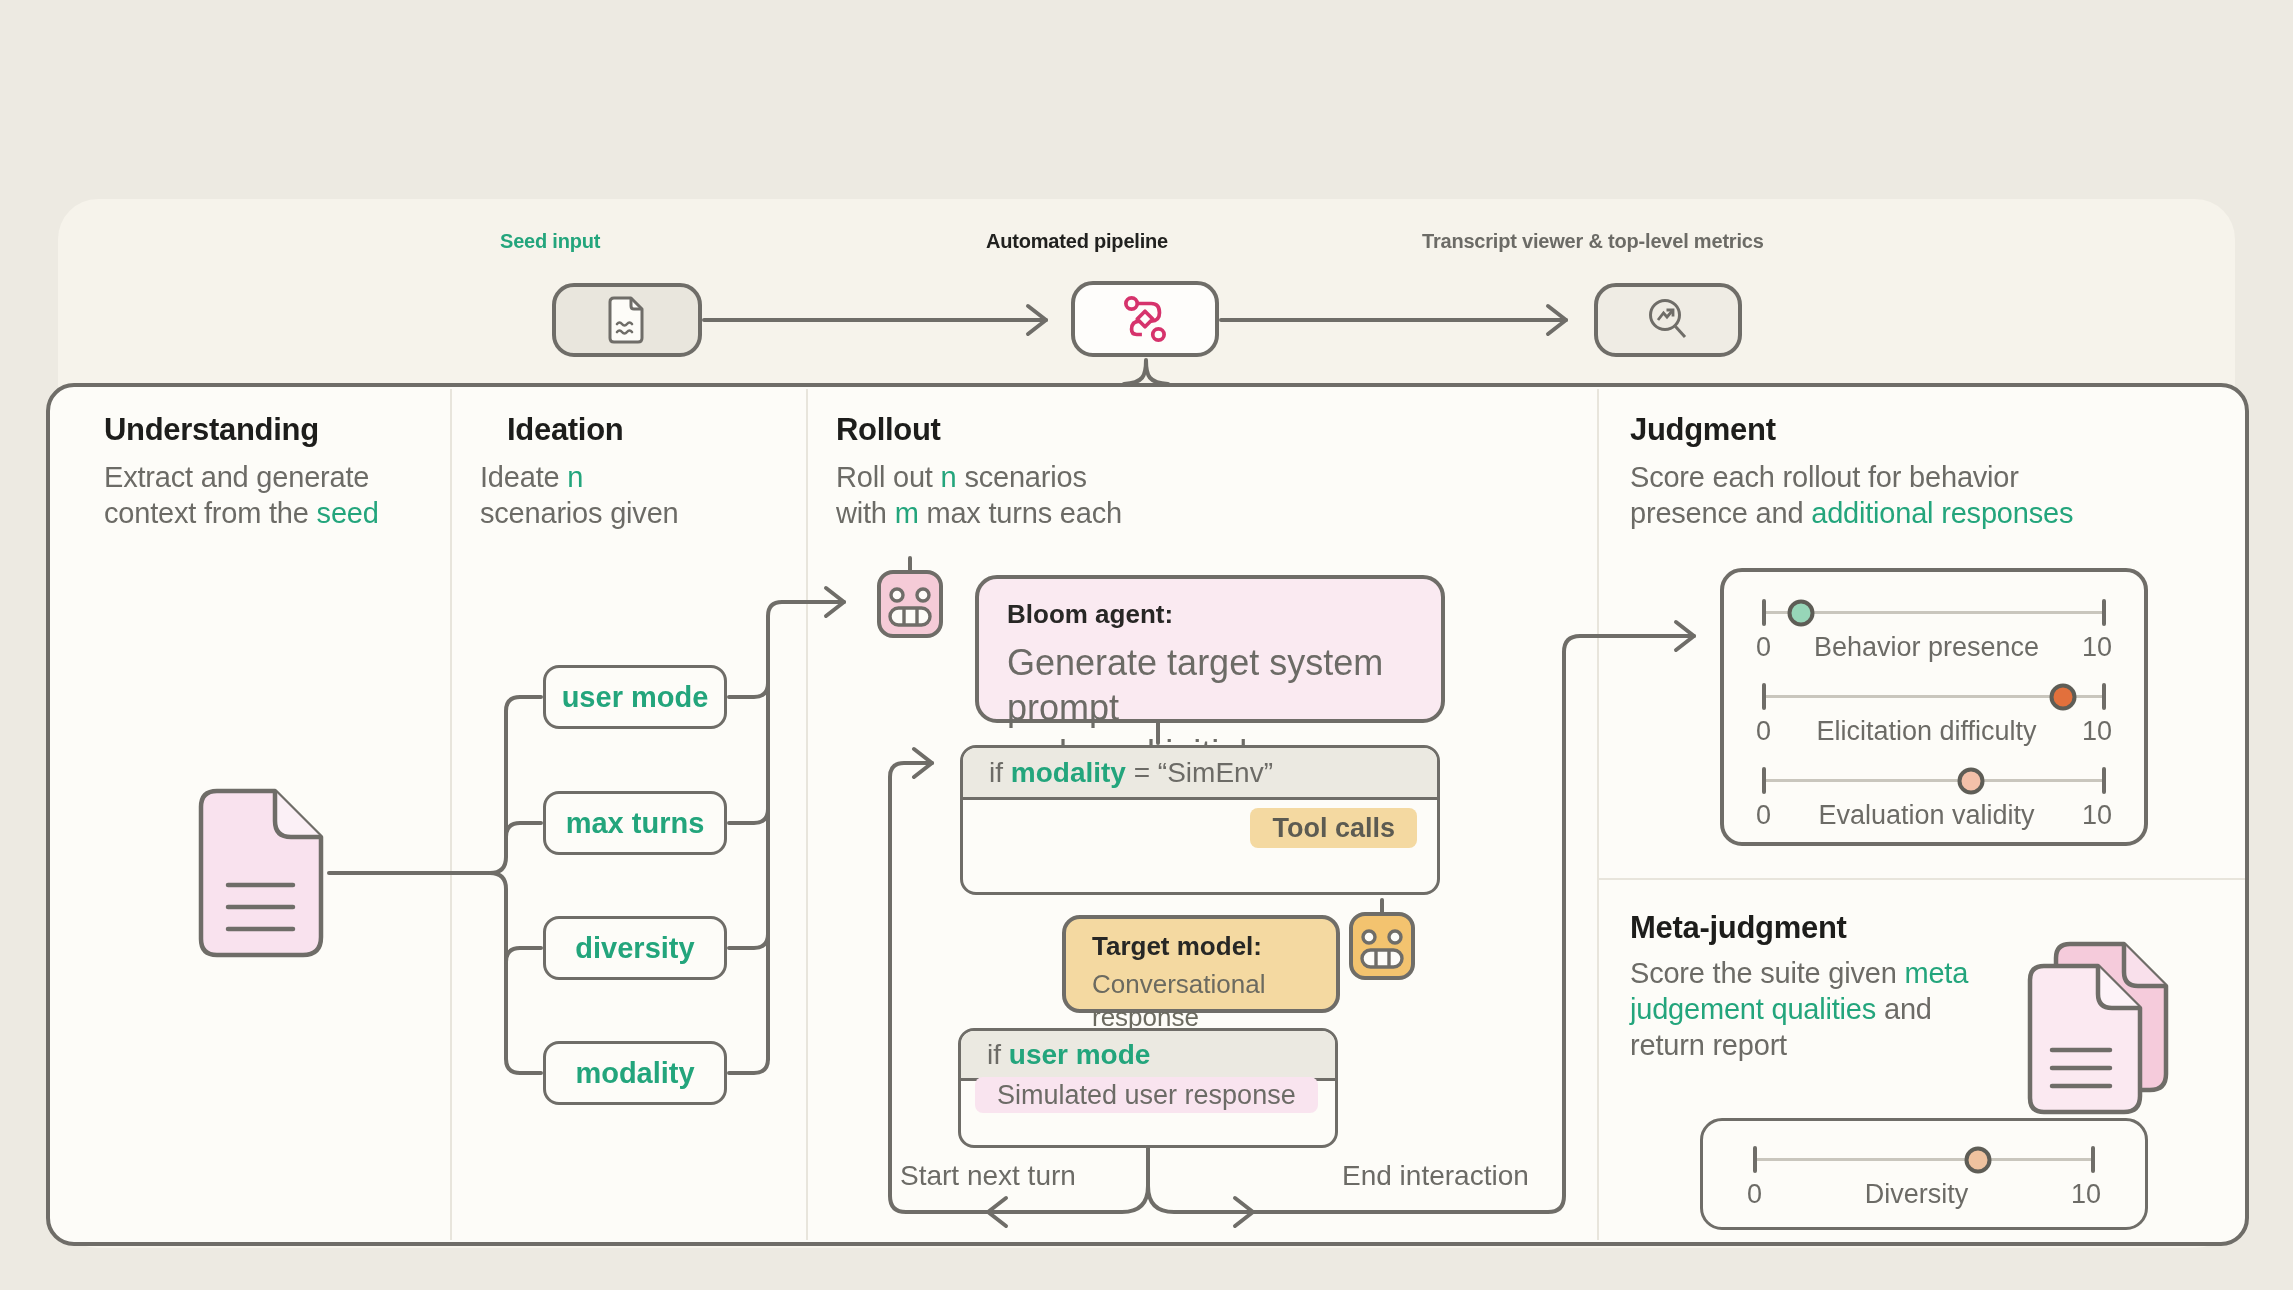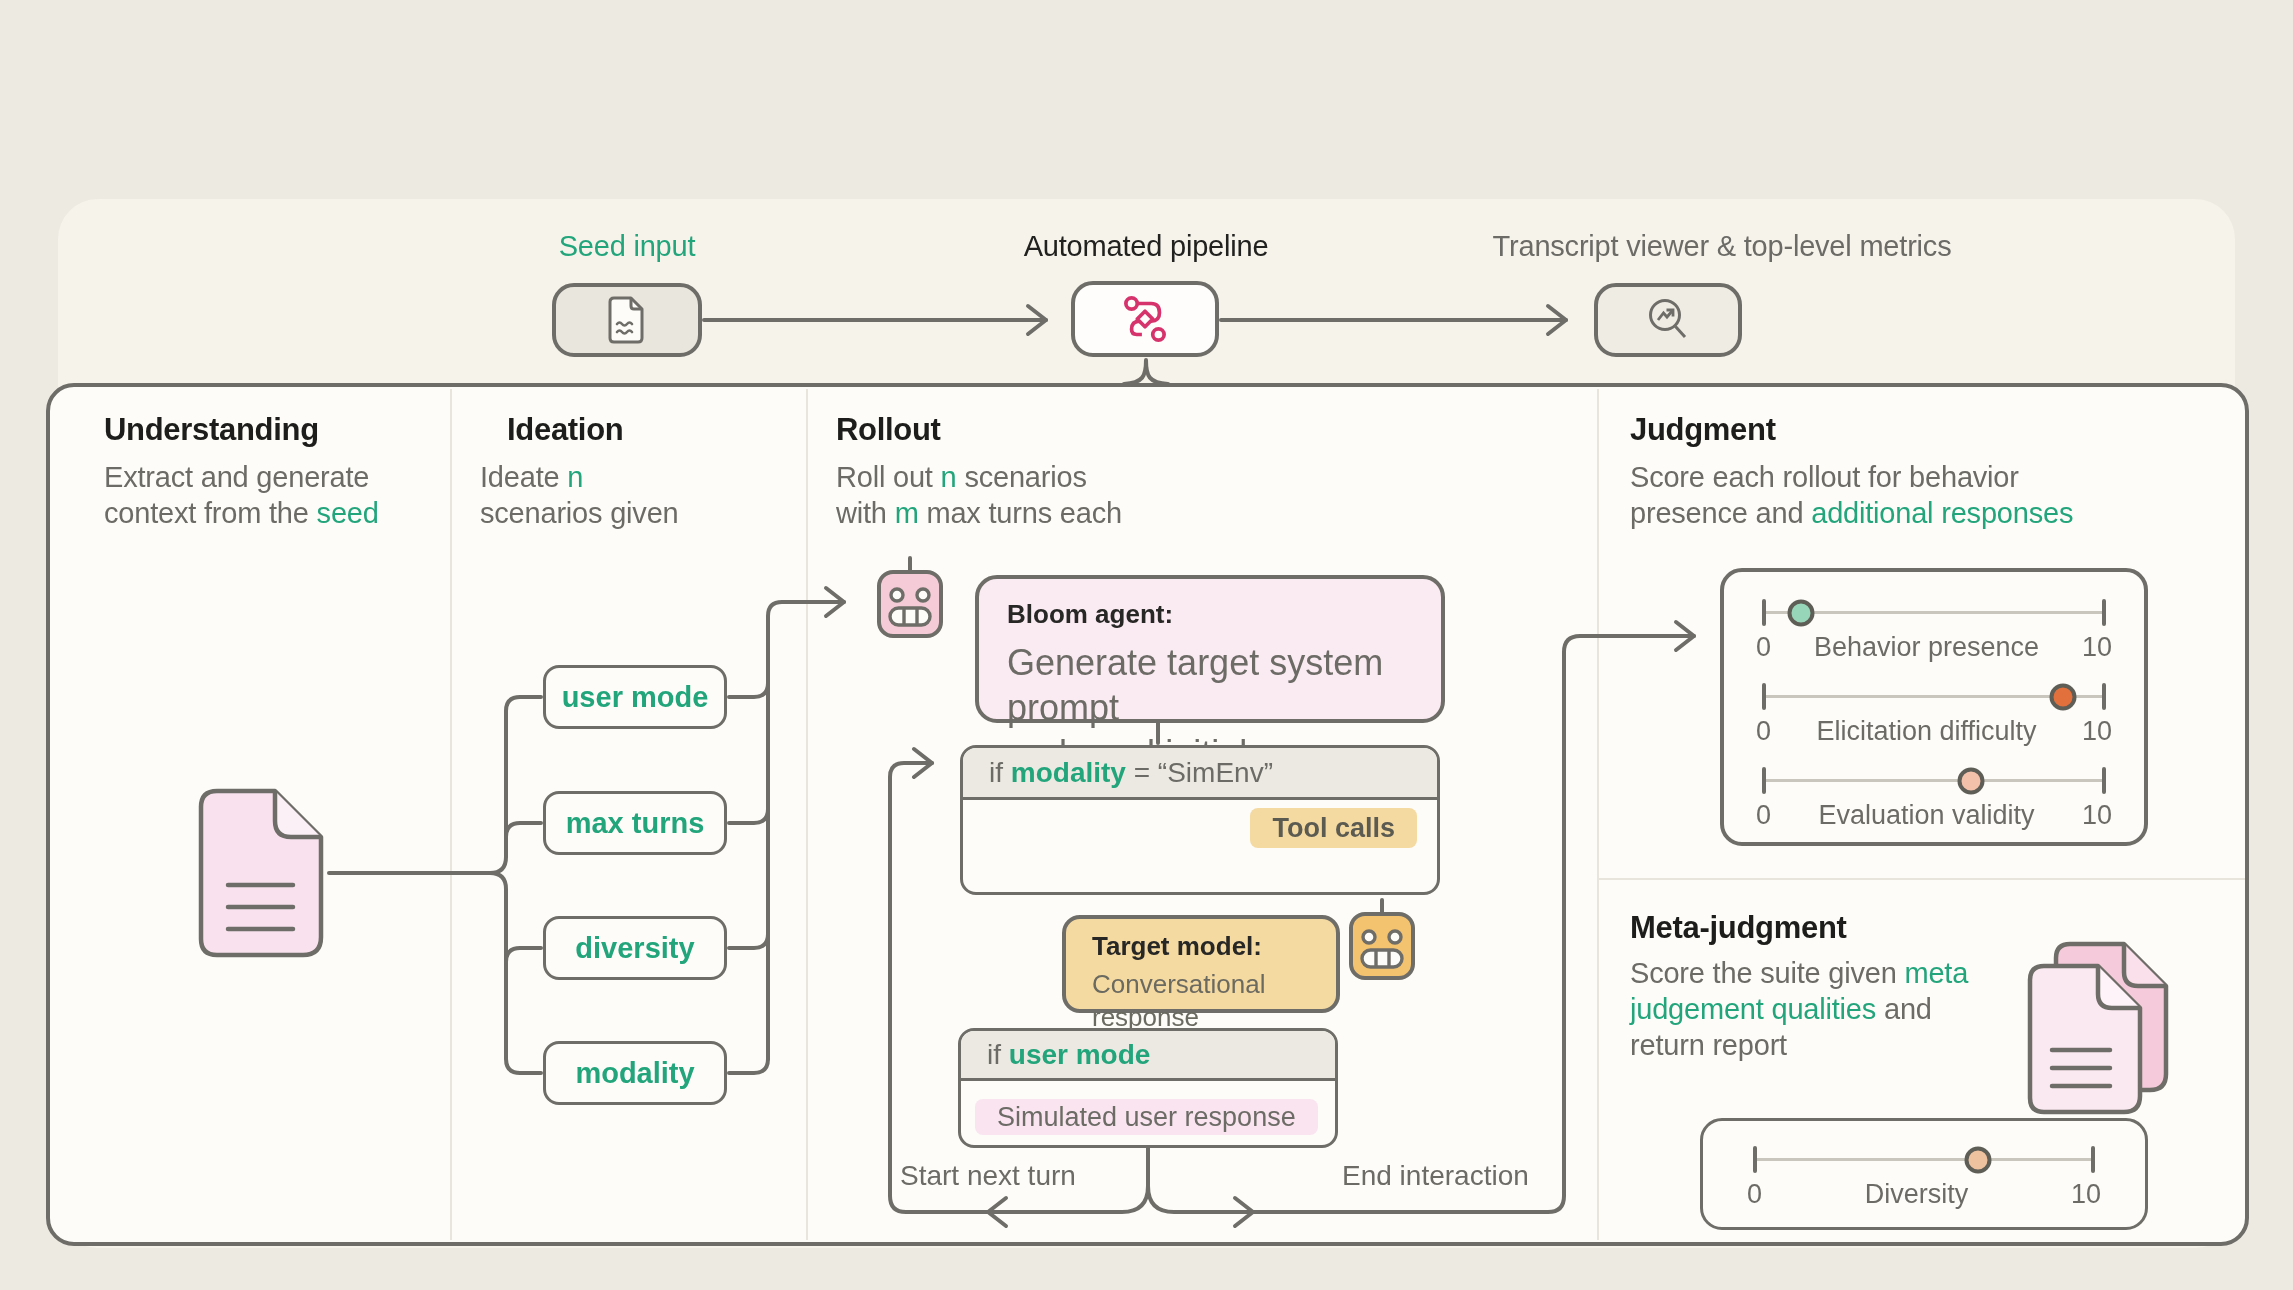--- a/index.html
+++ b/index.html
@@ -11,21 +11,21 @@
   body{background:var(--bg);font-family:"Liberation Sans",sans-serif;-webkit-font-smoothing:antialiased}
   .canvas{position:relative;width:2293px;height:1290px;background:var(--bg);overflow:hidden}
   .title{position:absolute;left:0;right:0;top:36px;text-align:center;font-size:70px;font-weight:700;
     letter-spacing:-2.5px;color:#131312}
   .light-panel{position:absolute;left:58px;top:199px;width:2177px;height:1049px;border-radius:40px;background:var(--panel)}
   .main-box{position:absolute;left:46px;top:383px;width:2203px;height:863px;border-radius:28px;
     background:var(--card);border:4px solid var(--border)}
   .vdiv{position:absolute;top:389px;width:2px;height:851px;background:var(--divider)}
   .hdiv{position:absolute;height:2px;background:var(--divider)}
   .wires{position:absolute;left:0;top:0;pointer-events:none}
-  .pl-label{position:absolute;top:230px;text-align:center;font-size:29px;font-weight:400;letter-spacing:-0.2px}
+  .pl-label{position:absolute;top:230px;text-align:left;font-size:20px;font-weight:700;letter-spacing:-0.2px}
   .pl-label.green{color:var(--green)} .pl-label.dark{color:#21211f} .pl-label.gray{color:var(--gray)}
   .icon-box{position:absolute;border:4px solid var(--border);border-radius:22px;display:flex;
     align-items:center;justify-content:center}
   .heading{position:absolute;font-size:31px;font-weight:700;color:var(--ink);letter-spacing:-0.3px}
   .desc{position:absolute;font-size:29px;line-height:1.24;color:var(--gray);white-space:pre-line;letter-spacing:-0.2px}
   .seg-green{color:var(--green)}
   .bold-green .seg-green{font-weight:600}
   .param-box{position:absolute;left:543px;width:184px;height:64px;border:3.5px solid var(--border);
     border-radius:16px;background:var(--card);display:flex;align-items:center;justify-content:center;
     font-size:29px;font-weight:600;color:var(--green)}
@@ -211,21 +211,21 @@
     <div class="badge tan" style="right:20px;top:60px">Tool calls</div>
   </div>
 
   <div class="agent-box" style="left:1062px;top:915px;width:278px;height:98px;background:var(--tan);border-radius:18px;padding:12px 26px">
     <div class="agent-title" style="margin-bottom:6px">Target model:</div>
     <div class="agent-body" style="font-size:26px;color:#6b6a60">Conversational response</div>
   </div>
 
   <div class="ifbox" style="left:958px;top:1028px;width:380px;height:120px">
     <div class="ifhead bold-green" style="height:50px"><span>if </span><span class="seg-green">user mode</span></div>
-    <div class="badge pinkb" style="left:14px;top:68px;height:36px">Simulated user response</div>
+    <div class="badge pinkb" style="left:14px;top:46px;height:36px">Simulated user response</div>
   </div>
 
   <div class="flow-label" style="left:900px;top:1160px">Start next turn</div>
   <div class="flow-label" style="left:1342px;top:1160px">End interaction</div>
 
   <div class="slider-panel" style="left:1720px;top:568px;width:428px;height:278px">
     <div class="srow first">
       <div class="track"></div>
       <div class="tick tl"></div>
       <div class="tick tr"></div>

